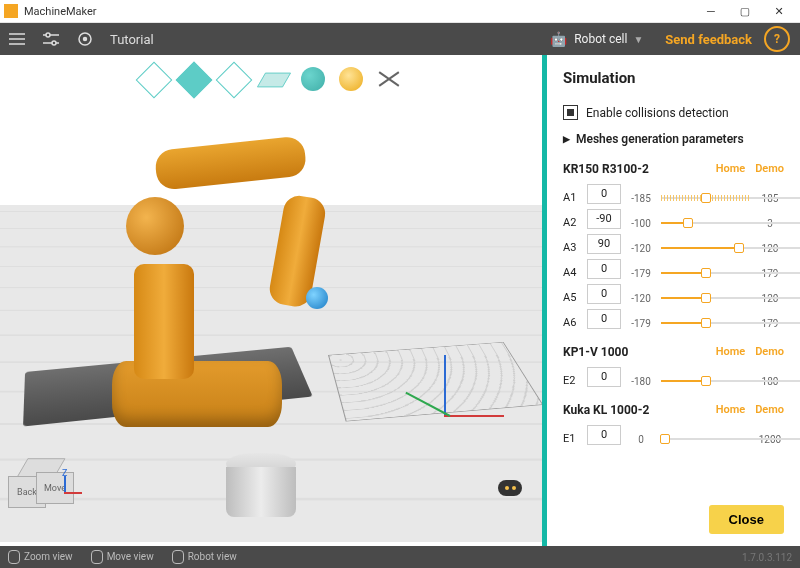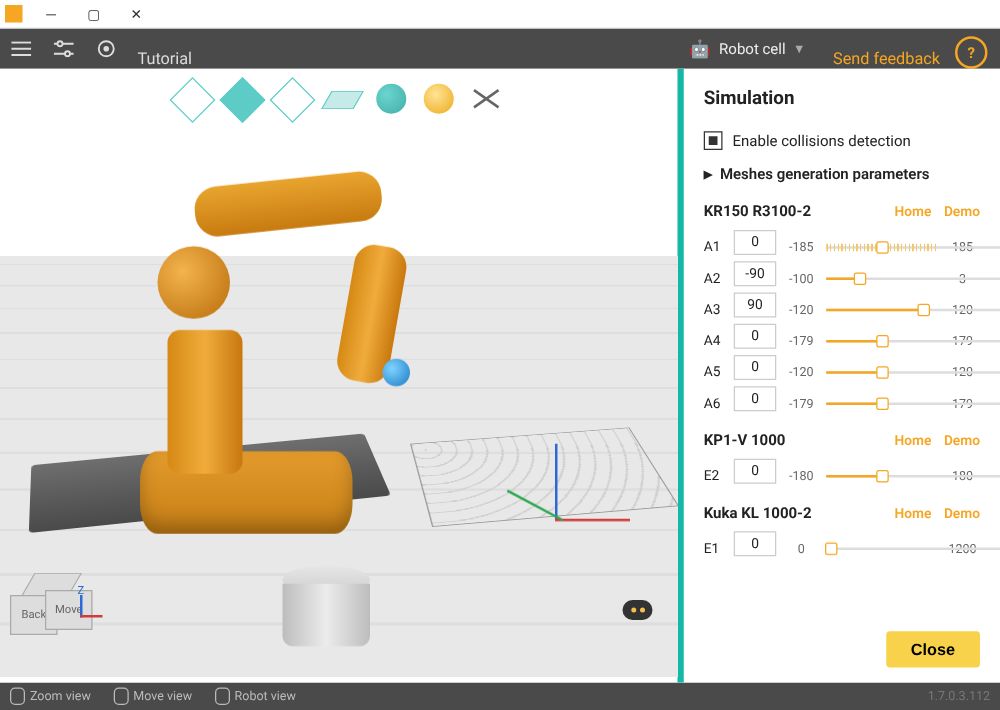--- a/index.html
+++ b/index.html
@@ -1,28 +1,28 @@
 <!DOCTYPE html>
 <html><head>
 <meta charset="utf-8">
 <style>
 html,body{margin:0;padding:0;font-family:-apple-system,Segoe UI,Roboto,sans-serif;font-size:12px;color:#222;background:#fff;overflow:hidden}
 .win{width:800px;height:568px;display:flex;flex-direction:column;background:#eee}
 .titlebar{height:22px;background:#fff;display:flex;align-items:center;padding:0 4px;border-bottom:1px solid #e5e5e5}
 .titlebar .logo{width:14px;height:14px;background:#f5a623;margin-right:6px}
 .titlebar .title{flex:1;font-size:11px;color:#333}
 .titlebar .winbtn{width:34px;height:22px;display:flex;align-items:center;justify-content:center;color:#333;font-size:11px}
-.topbar{height:32px;background:#4a4a4a;display:flex;align-items:flex-end;color:#eee}
+.topbar{height:32px;background:#4a4a4a;display:flex;align-items:center;color:#eee}
 .topbtn{width:34px;height:32px;display:flex;align-items:center;justify-content:center;color:#ddd}
 .topbtn svg{stroke:#ddd}
 .toptitle{margin-left:8px;font-size:13px;color:#ddd;flex:0 0 auto}
 .topspace{flex:1}
 .selchip{display:flex;align-items:center;gap:6px;padding:0 10px;height:32px;color:#eee}
 .chev{font-size:10px;color:#aaa}
-.feedback{color:#f5a623;font-weight:400;padding:0 12px;font-size:13px}
+.feedback{color:#f5a623;font-weight:700;padding:0 12px;font-size:13px}
 .helpcirc{width:22px;height:22px;border:2px solid #f5a623;border-radius:50%;display:flex;align-items:center;justify-content:center;color:#f5a623;font-weight:700;margin-right:10px;font-size:12px}
 .body{flex:1;display:flex;position:relative;min-height:0}
 .viewport{flex:1;position:relative;background:#fff;overflow:hidden}
 .floor{position:absolute;left:-80px;right:-80px;top:150px;bottom:-80px;transform:perspective(900px) rotateX(62deg);transform-origin:50% 0;background:repeating-linear-gradient(0deg,#e8e8e8 0,#e8e8e8 32px,#dedede 32px,#dedede 34px),repeating-linear-gradient(90deg,rgba(0,0,0,0) 0,rgba(0,0,0,0) 32px,#dedede 32px,#dedede 34px)}
 .toolrow{position:absolute;top:12px;left:50%;transform:translateX(-50%);display:flex;gap:14px}
 .tool{width:24px;height:24px;border:1.5px solid #4cc7c0;background:#fff;transform:rotate(45deg);opacity:.9}
 .tool.fill{background:#4cc7c0}
 .tool.disc{border-radius:50%;transform:none;background:radial-gradient(circle at 35% 35%,#5bd0c8,#2aa59e);border:none}
 .tool.sun{border-radius:50%;transform:none;background:radial-gradient(circle at 40% 35%,#ffe08a,#e9a100);border:none}
 .tool.plane{transform:skewX(-30deg) scaleY(.55);background:#bfe8e5;border-color:#4cc7c0}
@@ -58,21 +58,21 @@
 .widget{position:absolute;right:20px;bottom:50px;width:24px;height:16px;border-radius:8px;background:#333;display:flex;align-items:center;justify-content:center;gap:3px}
 .widget span{width:4px;height:4px;border-radius:50%;background:#f5c14d}
 .panel{width:258px;background:#fff;border-left:5px solid #14b8a6;position:relative;display:flex;flex-direction:column;padding:14px 16px 12px;box-sizing:border-box;overflow:hidden}
 .panel h2{margin:0 0 18px;font-size:15px;font-weight:700}
 .chkrow{display:flex;align-items:center;gap:8px;font-size:12px;margin-bottom:12px}
 .chk{width:13px;height:13px;border:1.5px solid #333;display:inline-flex;align-items:center;justify-content:center}
 .chk .inner{width:7px;height:7px;background:#333}
 .exprow{display:flex;align-items:center;gap:6px;font-size:12px;font-weight:600;margin-bottom:16px}
 .tri{font-size:9px}
 .grp{margin-bottom:16px}
-.grphdr{display:flex;align-items:flex-end;font-size:12px;font-weight:700;margin-bottom:8px}
+.grphdr{display:flex;align-items:flex-start;font-size:12px;font-weight:700;margin-bottom:8px}
 .grphdr .nm{flex:1}
 .grphdr a{color:#f5a623;font-weight:600;margin-left:10px;font-size:11px}
 .axisrow{display:flex;align-items:flex-end;gap:6px;font-size:11px;margin-bottom:5px}
 .axisrow .lbl{width:18px}
 .axisrow .val{width:32px;height:18px;border:1px solid #ccc;text-align:center;line-height:18px;font-size:11px}
 .axisrow .min,.axisrow .max{width:28px;text-align:center;font-size:10px;color:#666}
 .slider{flex:1;height:12px;position:relative}
 .slider .track{position:absolute;left:0;right:0;top:5px;height:2px;background:#ddd;transform:none;border-radius:0}
 .slider .fill{position:absolute;top:5px;height:2px;background:#f5a623}
 .slider .ticks{position:absolute;left:0;right:0;top:3px;height:6px;background:repeating-linear-gradient(90deg,#f5c66a 0,#f5c66a 1px,transparent 1px,transparent 3px)}
@@ -82,20 +82,21 @@
 .footer .mouse{width:10px;height:12px;border:1px solid #bbb;border-radius:4px;display:inline-block;margin-right:4px;vertical-align:middle}
 .footer .ver{margin-left:auto;color:#777}
 </style>
 </head>
 <body>
 
 <div class="win">
 
   <div class="titlebar">
     <div class="logo"></div>
+    <div class="title">MachineMaker</div>
     <div class="winbtn">─</div>
     <div class="winbtn">▢</div>
     <div class="winbtn">✕</div>
   </div>
 
   <div class="topbar">
     <div class="topbtn">
       <svg width="16" height="12" viewBox="0 0 16 12" fill="none" stroke-width="1.5">
           <path d="M0 1h16M0 6h16M0 11h16"></path>
         </svg>

